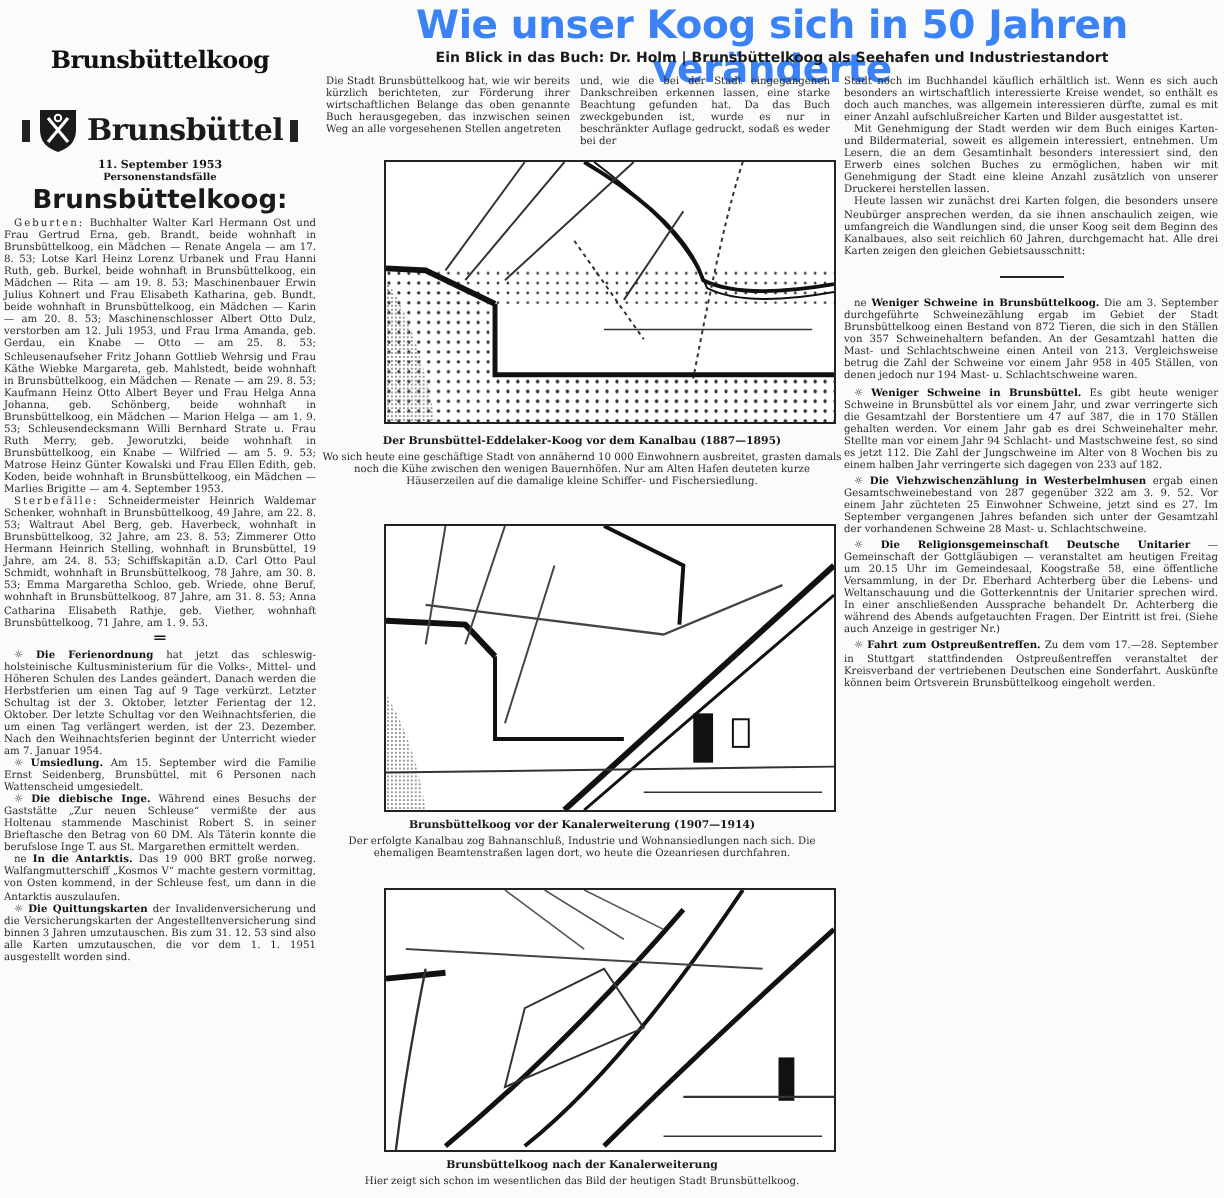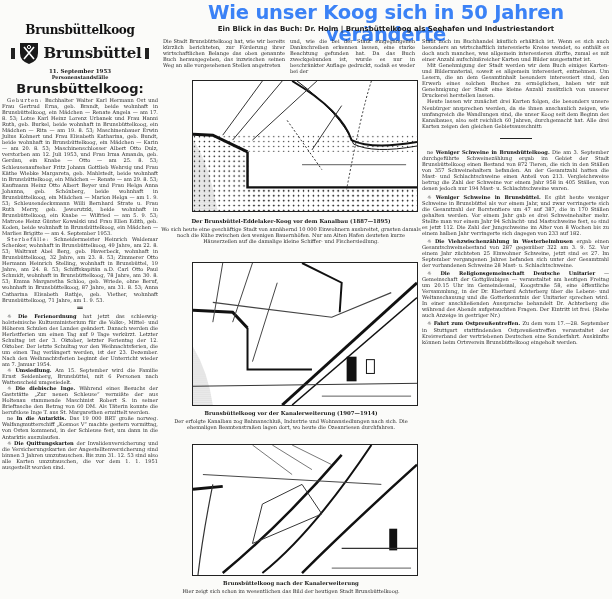--- a/index.html
+++ b/index.html
@@ -1,21 +1,21 @@
 <!DOCTYPE html>
 <html><head>
 <meta charset="utf-8">
 <style>
   * { box-sizing: border-box; margin: 0; padding: 0; }
   html, body { width: 612px; height: 599px; background: #fbfbf9; overflow: hidden; }
   body { position: relative; font-family: "DejaVu Serif", serif; color: #1a1a1a; }
 
   .left-col { position: absolute; left: 2px; top: 2px; width: 156px; }
   .masthead1 { font-family: "DejaVu Serif", serif; font-weight: bold; font-size: 12px; text-align: center; letter-spacing: -0.3px; line-height: 20px; color: #111; margin-top: 18px; }
-  .masthead2-row { display: flex; align-items: center; justify-content: center; gap: 3px; margin-top: 1px; }
+  .masthead2-row { display: flex; align-items: center; justify-content: center; gap: 3px; margin-top: 13px; }
   .crest { width: 22px; height: 24px; }
   .masthead2 { font-family: "DejaVu Serif", serif; font-weight: bold; font-size: 15px; letter-spacing: -0.3px; }
   .bar-mark { width: 4px; height: 11px; background: #222; }
   .dateline { text-align: center; font-size: 5.5px; font-weight: bold; margin-top: 3px; }
   .standesamt { text-align: center; font-family: "DejaVu Sans", sans-serif; font-weight: bold; font-size: 10px; margin-top: 1px; }
   .personenstand { text-align: center; font-size: 5px; font-weight: bold; }
   .place-head { text-align: center; font-family: "DejaVu Sans", sans-serif; font-size: 13px; font-weight: bold; margin: 1px 0; }
   .col-text { font-family: "DejaVu Serif", serif; font-size: 5.1px; line-height: 6.05px; text-align: justify; color: #2a2a2a; }
   .col-text p { text-indent: 5px; }
   .col-text b { color: #111; }

